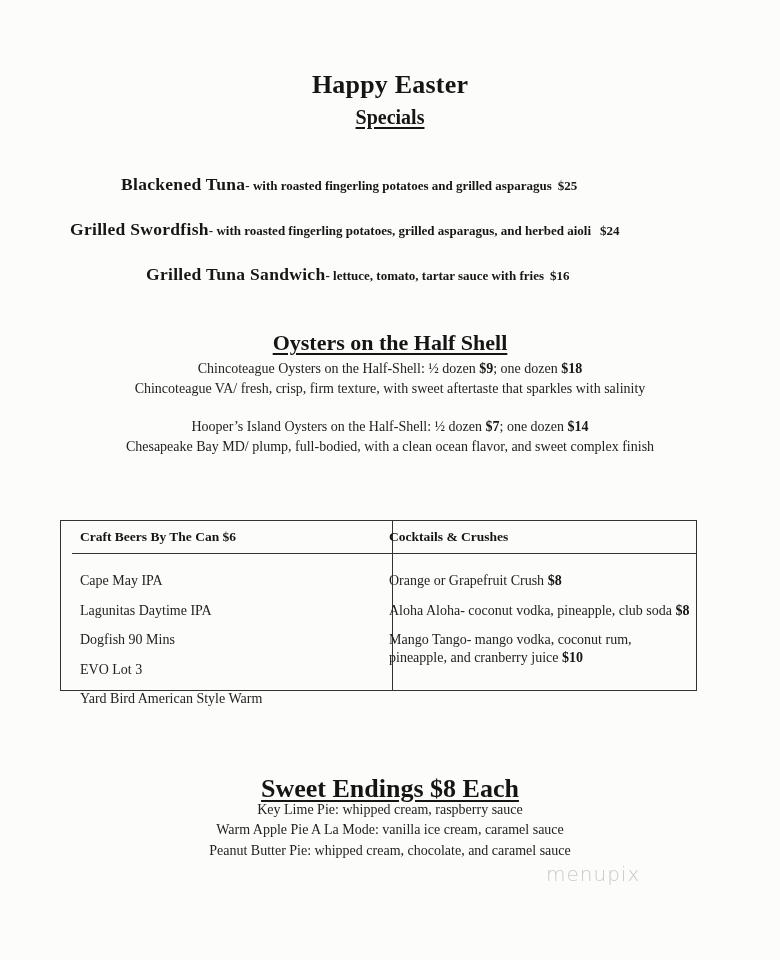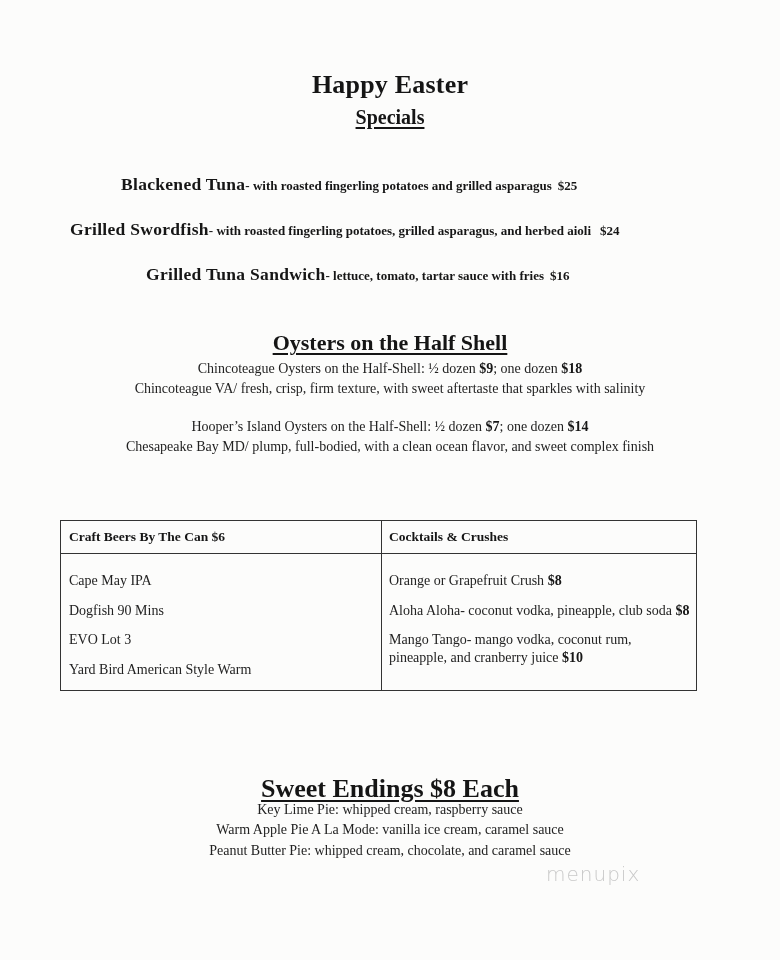--- a/index.html
+++ b/index.html
@@ -86,21 +86,21 @@
       width: 637px;
       height: 171px;
       border: 1.5px solid #333;
       box-sizing: border-box;
     }
     #drinks-table .col {
       position: absolute;
       top: 0;
       bottom: 0;
     }
-    #col-beers { left: 0; width: 320px; border-right: 1.5px solid #333; }
+    #col-beers { left: 11px; width: 320px; border-right: 1.5px solid #333; }
     #col-cocktails { left: 320px; right: 0; }
     .col-head {
       height: 33px;
       border-bottom: 1.5px solid #333;
       box-sizing: border-box;
       padding: 8px 0 0 8px;
       font-size: 13.5px;
       font-weight: bold;
       color: #161616;
     }
@@ -162,20 +162,21 @@
 <div id="oyster-1-title" class="abs center line">
   <span>Hooper’s Island Oysters on the Half-Shell: ½  dozen </span><b>$7</b><span>; one dozen </span><b>$14</b>
 </div>
 <div id="oyster-1-desc" class="abs center line">Chesapeake Bay MD/ plump, full-bodied, with a clean ocean flavor, and sweet complex finish</div>
 
 <div id="drinks-table">
   <div id="col-beers" class="col">
     <div class="col-head">Craft Beers By The Can $6</div>
     <div class="col-body">
       <span class="item">Cape May IPA</span>
+      <span class="item">Lagunitas Daytime IPA</span>
       <span class="item">Dogfish 90 Mins</span>
       <span class="item">EVO Lot 3</span>
       <span class="item">Yard Bird American Style Warm</span>
     </div>
   </div>
   <div id="col-cocktails" class="col">
     <div class="col-head">Cocktails &amp; Crushes</div>
     <div class="col-body">
       <span class="item"><span>Orange or Grapefruit Crush </span><b>$8</b></span>
       <span class="item"><span>Aloha Aloha- coconut vodka, pineapple, club soda </span><b>$8</b></span>

